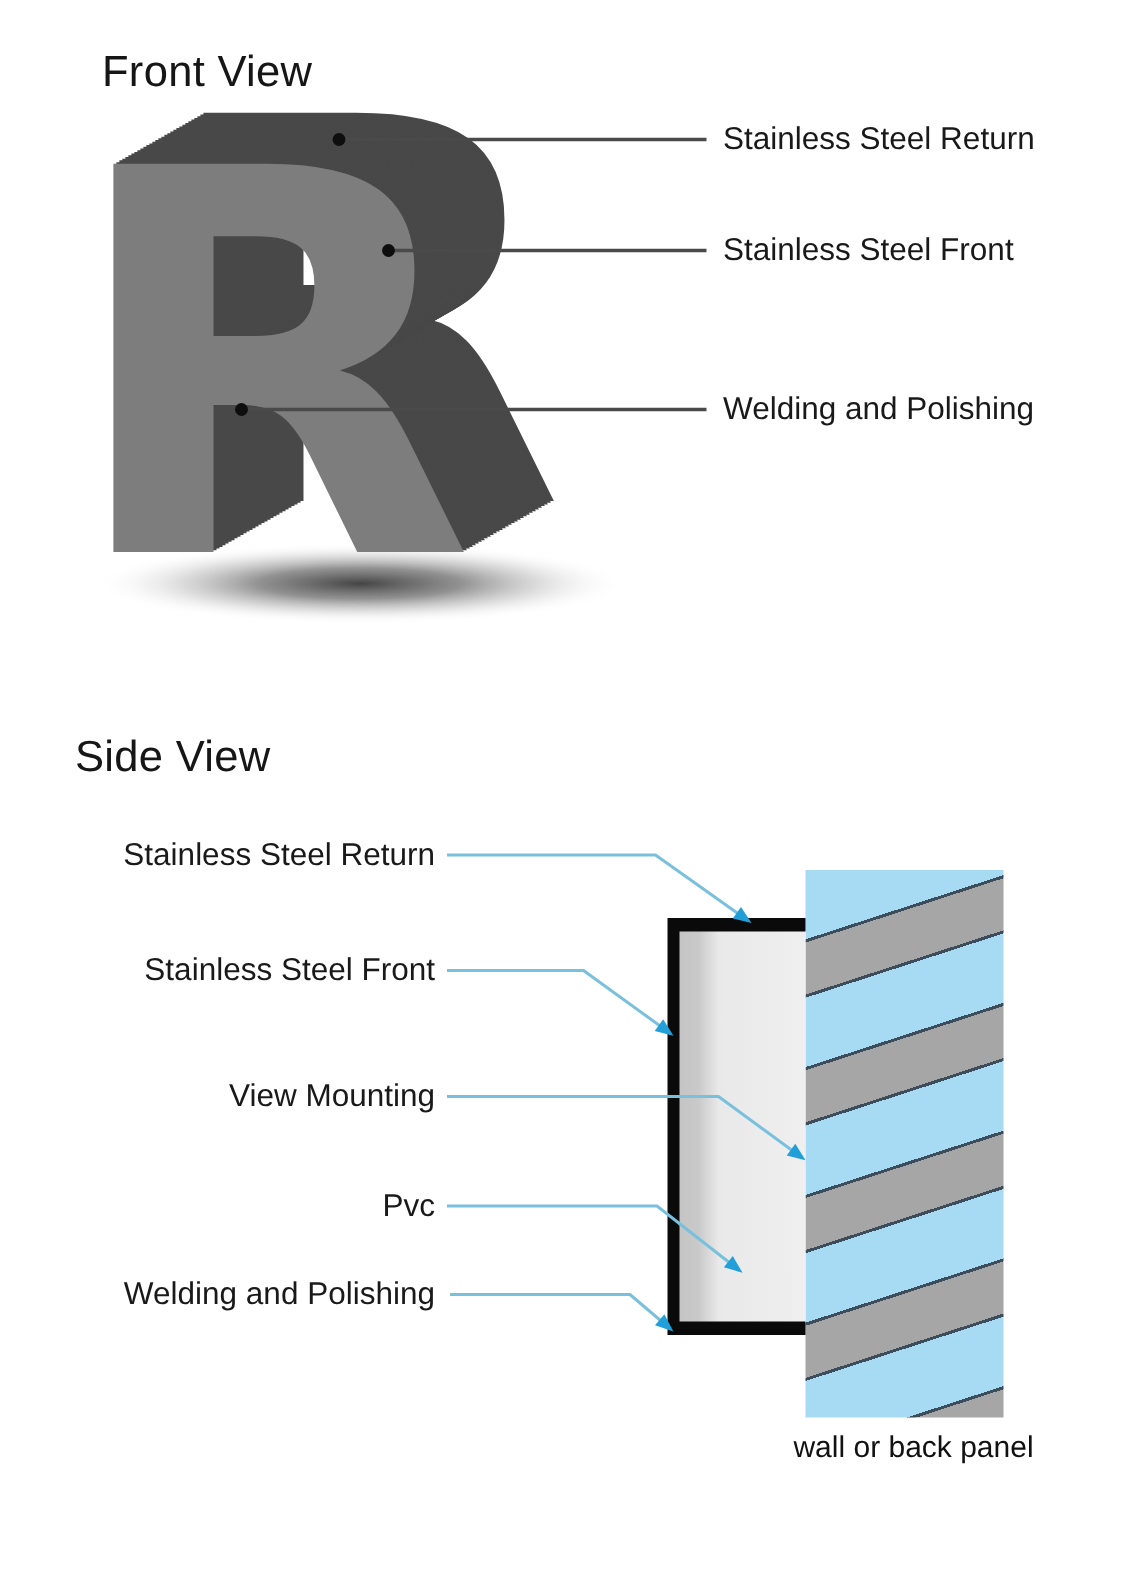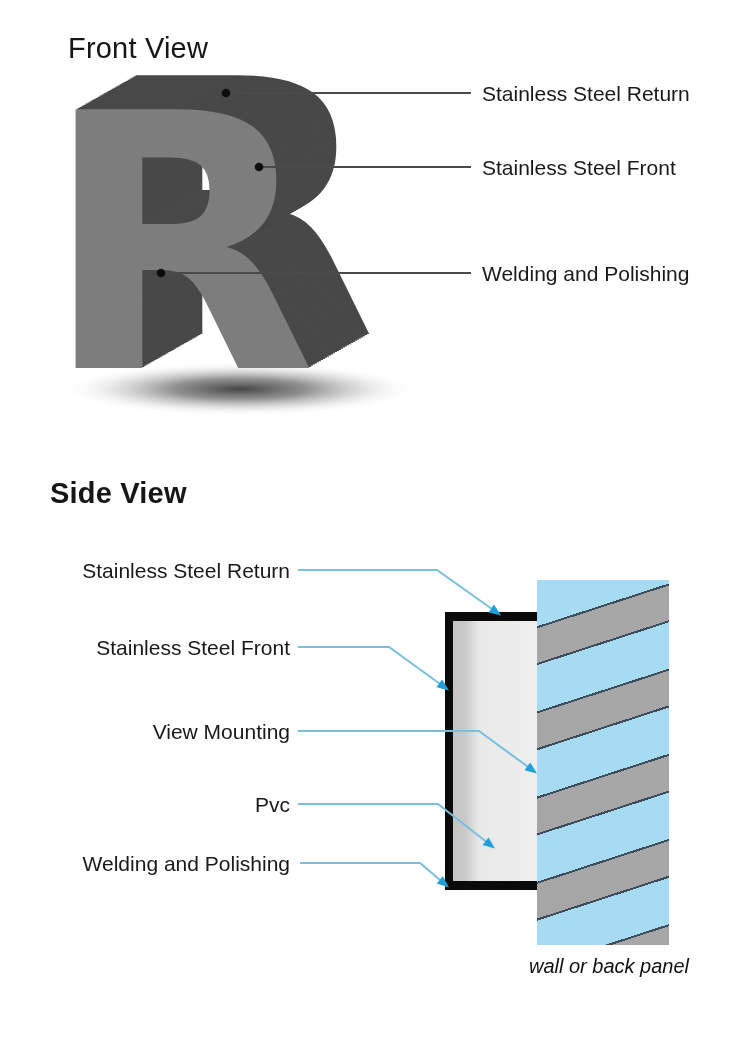--- a/index.html
+++ b/index.html
@@ -1,29 +1,29 @@
 <!DOCTYPE html>
 <html style="--letter_front: #7d7d7d; --letter_side: #484848; --leader_dark: #4a4a4a; --dot_black: #0e0e0e; --leader_blue: #79c0dd; --arrow_blue: #219fd8; --wall_blue: #a7dbf3; --wall_stripe: #a6a6a6; --stripe_edge: #3c4c5a; --pvc_fill: #ececec; --pvc_shade: #c4c4c4; --frame_black: #0a0a0a; --watermark: #e3e3e3;"><head>
 <meta charset="utf-8">
 <style>
   html,body{margin:0;padding:0;background:#ffffff;}
   .page{position:relative;width:750px;height:1064px;background:#ffffff;overflow:hidden;
         font-family:"Liberation Sans",sans-serif;}
   .title{position:absolute;left:50px;font-size:29px;line-height:1.1;color:#161616;
          letter-spacing:.2px;white-space:nowrap;}
   #front-title{top:33px;margin-left:18px;}
-  #side-title{top:478px;font-weight:bold;}
+  #side-title{top:490px;}
 
   .flabel{position:absolute;left:482px;transform:translateY(-50%);font-size:21px;
           color:#191919;white-space:nowrap;line-height:1;}
   .slabel{position:absolute;right:460px;transform:translateY(-50%);font-size:21px;
           color:#191919;white-space:nowrap;line-height:1;text-align:right;}
 
   .wall-label{position:absolute;left:523px;top:966px;width:172px;transform:translateY(-50%);
-          text-align:center;font-size:20px;color:#111;white-space:nowrap;font-style:italic;}
+          text-align:center;font-size:20px;color:#111;white-space:nowrap;}
 
   .watermark{position:absolute;left:258px;top:1003px;font-size:47px;line-height:1.1;
           color:var(--watermark,#e3e3e3);white-space:nowrap;letter-spacing:1px;}
 
   
   .panel{position:absolute;left:537px;top:580px;width:132px;height:365px;z-index:1;
      background:repeating-linear-gradient(162deg,
         var(--wall_blue,#a7dbf3) 0 44px,
         var(--stripe_edge,#3c4c5a) 44px 46px,
         var(--wall_stripe,#a6a6a6) 46px 79px,

